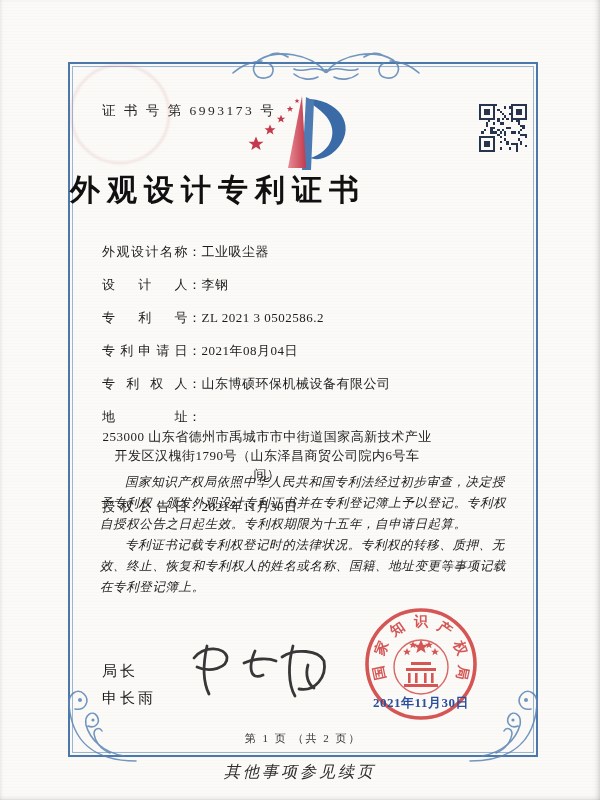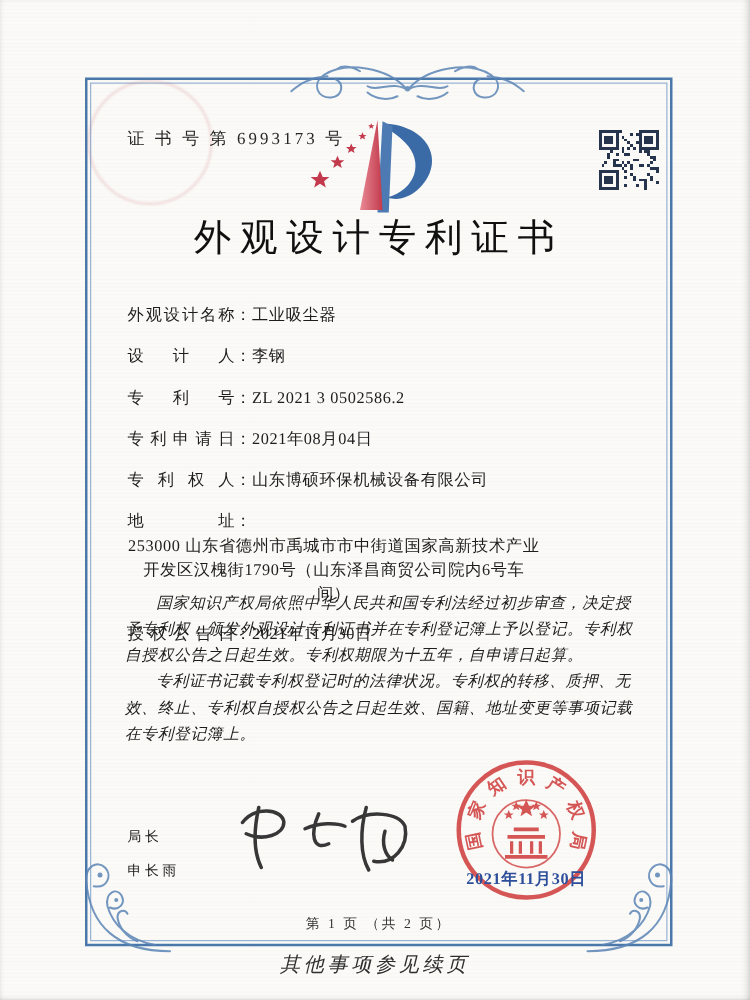--- a/index.html
+++ b/index.html
@@ -16,39 +16,39 @@
   .frame{position:absolute;left:68px;top:62px;width:466px;height:691px;border:2.5px solid #4a78ab;}
   .frame-inner{position:absolute;inset:2px;border:1px solid #9ab4d4;}
   
   .wm-circle{position:absolute;left:0px;top:0px;width:96px;height:96px;border-radius:50%;
     border:2px solid rgba(205,110,110,0.20);filter:blur(1px);}
   
   .cert-no{position:absolute;left:32px;top:38px;font-size:13.5px;letter-spacing:2.5px;color:#262626;}
   .logo{position:absolute;left:170px;top:30px;width:130px;height:82px;}
   .qr{position:absolute;left:408px;top:40px;width:50px;height:48px;}
   .qr svg{width:100%;height:100%;}
-  .title{position:absolute;left:0;top:106px;width:100%;text-align:center;
-    font-size:30px;font-weight:400;letter-spacing:7px;color:#101010;}
+  .title{position:absolute;left:0;top:106px;width:100%;text-align:left;
+    font-size:30px;font-weight:700;letter-spacing:7px;color:#101010;}
   
   .fields{position:absolute;left:32px;top:178px;right:26px;font-size:13px;color:#1d1d1d;}
   .frow{line-height:20px;margin-bottom:13px;letter-spacing:0.5px;}
   .flabel{display:inline-block;width:86px;text-align:justify;text-align-last:justify;vertical-align:top;}
   .fcolon{display:inline-block;vertical-align:top;}
   .fvalue{display:inline-block;vertical-align:top;max-width:330px;text-align:center;}
   .frow-addr .fvalue{line-height:19px;}
   .addr2{display:block;}
   .frow-last{display:flex;text-decoration:underline;}
   .pair2{margin-left:34px;letter-spacing:1px;}
   .pair2 .flabel{width:72px;}
   
   .body-paras{position:absolute;left:30px;right:28px;top:408px;
     font-size:12.5px;line-height:21px;font-style:italic;letter-spacing:0.6px;color:#1c1c1c;}
   .body-paras p{margin:0;text-indent:2em;}
   
-  .signer{position:absolute;left:32px;top:594px;font-size:11px;letter-spacing:3px;line-height:27px;color:#1a1a1a;font-family:Liberation Mono, monospace;}
+  .signer{position:absolute;left:32px;top:594px;font-size:15px;letter-spacing:3px;line-height:27px;color:#1a1a1a;font-family:Liberation Serif, serif;}
   .signature{position:absolute;left:117px;top:572px;width:160px;height:72px;}
   .seal{position:absolute;left:292px;top:541px;width:118px;height:118px;mix-blend-mode:multiply;opacity:.93;}
   .seal-date{position:absolute;left:281px;top:630px;width:140px;text-align:center;
     font-size:13px;font-weight:600;letter-spacing:0.5px;color:#2d4f9b;z-index:5;}
   .page-info{position:absolute;left:0;bottom:9px;width:100%;text-align:center;font-size:11px;letter-spacing:2px;color:#333;}
   .cont-note{position:absolute;left:0;top:762px;width:100%;text-align:center;
     font-size:16px;font-style:italic;letter-spacing:3px;color:#2e2e2e;}
   
   .flourish-top{position:absolute;left:160px;top:-17px;width:192px;height:48px;}
   .corner-bl{position:absolute;left:-12px;bottom:-10px;width:86px;height:82px;}
@@ -308,21 +308,21 @@
       </div>
       <div class="frow frow-last">
         <span>
           <span class="flabel">授权公告日</span><span class="fcolon">：</span><span class="fvalue">2021年11月30日</span>
         </span>
       </div>
     </div>
 
     <div class="body-paras">
       <p>国家知识产权局依照中华人民共和国专利法经过初步审查，决定授予专利权，颁发外观设计专利证书并在专利登记簿上予以登记。专利权自授权公告之日起生效。专利权期限为十五年，自申请日起算。</p>
-      <p>专利证书记载专利权登记时的法律状况。专利权的转移、质押、无效、终止、专利权自授权公告之日起生效、国籍、地址变更等事项记载在专利登记簿上。</p>
+      <p>专利证书记载专利权登记时的法律状况。专利权的转移、质押、无效、终止、恢复和专利权人的姓名或名称、国籍、地址变更等事项记载在专利登记簿上。</p>
     </div>
 
     <div class="signer">
       <div>局长</div>
       <div>申长雨</div>
     </div>
 
     <svg class="signature" viewBox="0 0 160 72">
       <g fill="none" stroke="#232323" stroke-width="2.8" stroke-linecap="round" opacity=".9">
         <path d="M20,10 C16,28 16,46 22,58"></path>

